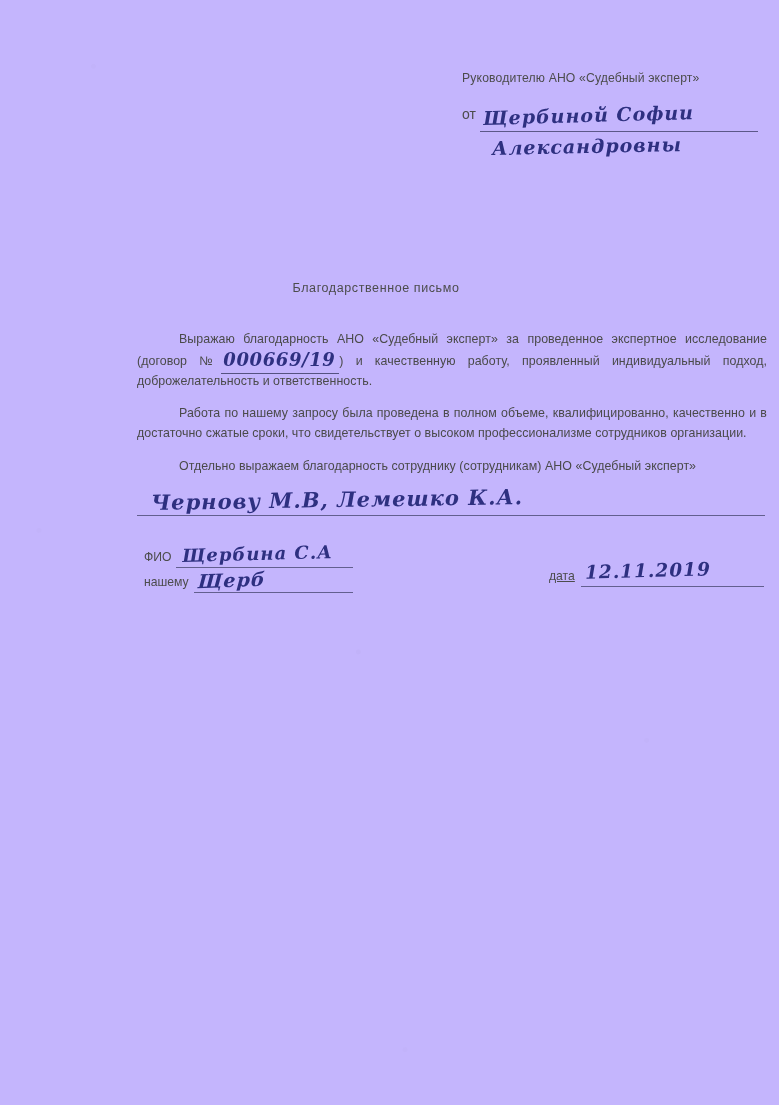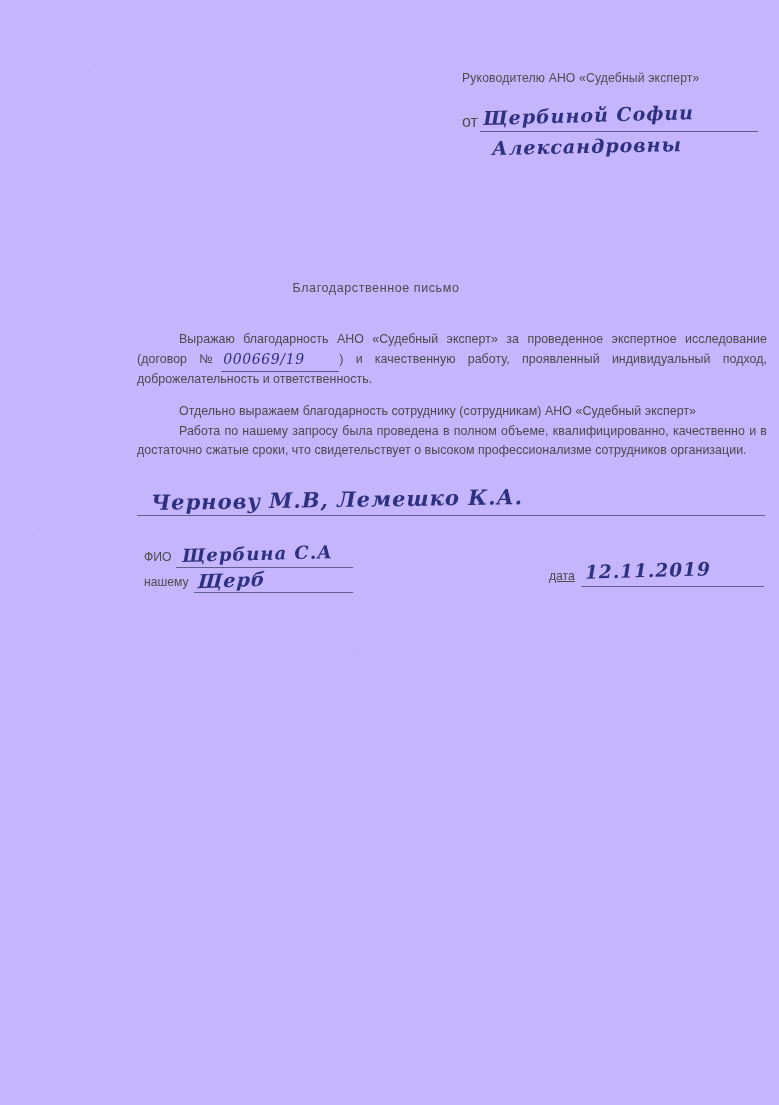--- a/index.html
+++ b/index.html
@@ -41,22 +41,22 @@
 
   .from-block {
     position: absolute;
     left: 462px;
     top: 104px;
     width: 300px;
   }
   .from-label {
     position: absolute;
     left: 0;
-    top: 9px;
-    font-size: 16px;
+    top: 2px;
+    font-size: 14px;
     color: #4c4c4c;
   }
   .hand {
     color: #2e3080;
     font-family: "DejaVu Serif", serif;
     font-style: italic;
     font-weight: bold;
     letter-spacing: 1px;
   }
   .hand-from-1 {
@@ -119,22 +119,22 @@
   .contract-slot {
     position: relative;
     display: inline-block;
     min-width: 118px;
     text-indent: 0;
   }
   .contract-slot .hand-num {
     color: #2e3080;
     font-family: "DejaVu Serif", serif;
     font-style: italic;
-    font-weight: normal;
-    font-size: 14px;
+    font-weight: bold;
+    font-size: 18px;
     letter-spacing: 0.6px;
     position: relative;
     top: 1px;
     left: 2px;
   }
   .contract-slot .slot-rule {
     position: absolute;
     left: 0;
     right: 0;
     bottom: -2px;
@@ -252,23 +252,23 @@
     <span class="hand hand-from-1">Щербиной Софии</span>
     <span class="rule-from"></span>
     <span class="hand hand-from-2">Александровны</span>
   </div>
 
   <div class="doc-title">Благодарственное письмо</div>
 
   <div class="body">
     <p class="para p1"><span>Выражаю благодарность АНО «Судебный эксперт» за проведенное экспертное исследование (договор №</span><span class="contract-slot"><span class="hand-num">000669/19</span><span class="slot-rule"></span></span><span>) и качественную работу, проявленный индивидуальный подход, доброжелательность и ответственность.</span></p>
 
+    <p class="para p2">Работа по нашему запросу была проведена в полном объеме, квалифицированно, качественно и в достаточно сжатые сроки, что свидетельствует о высоком профессионализме сотрудников организации.</p>
+
     <p class="para p3">Отдельно выражаем благодарность сотруднику (сотрудникам) АНО «Судебный эксперт»</p>
-
-    <p class="para p2">Работа по нашему запросу была проведена в полном объеме, квалифицированно, качественно и в достаточно сжатые сроки, что свидетельствует о высоком профессионализме сотрудников организации.</p>
   </div>
 
   <div class="employees">
     <span class="hand hand-emp">Чернову М.В, Лемешко К.А.</span>
     <span class="rule-emp"></span>
   </div>
 
   <div class="signature-block">
     <div class="sig-row">
       <span class="sig-label">ФИО</span>

